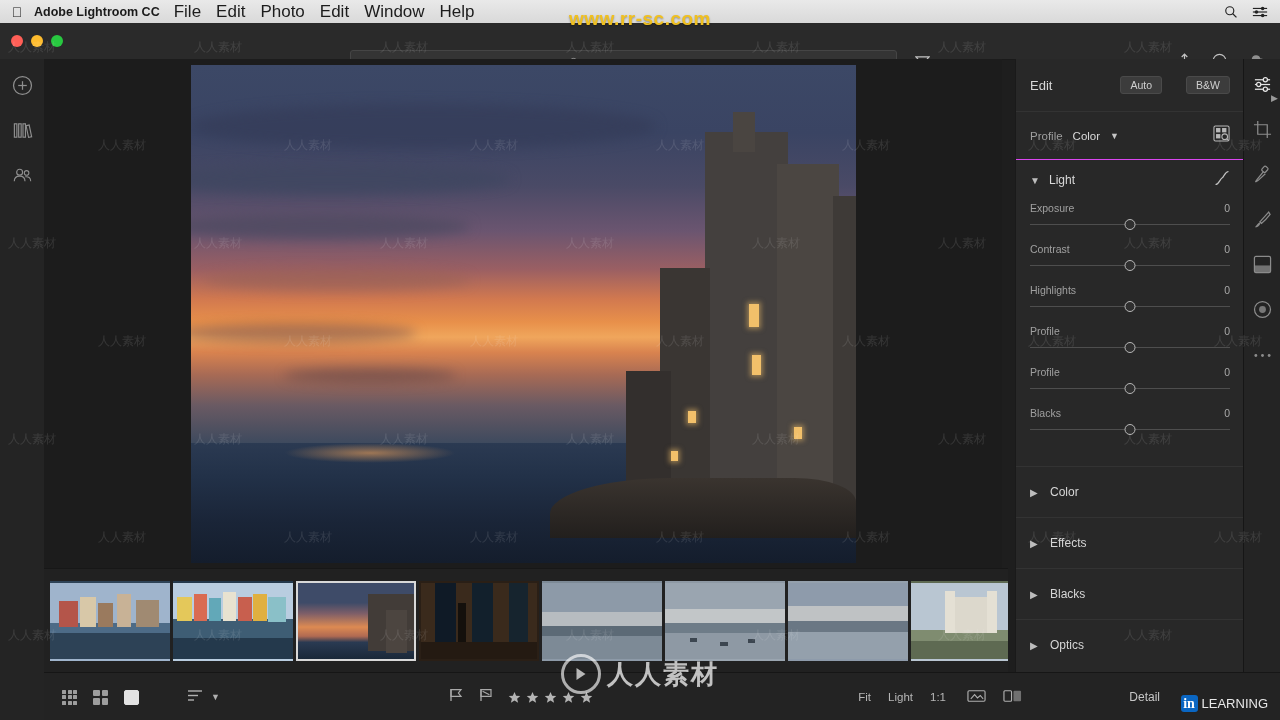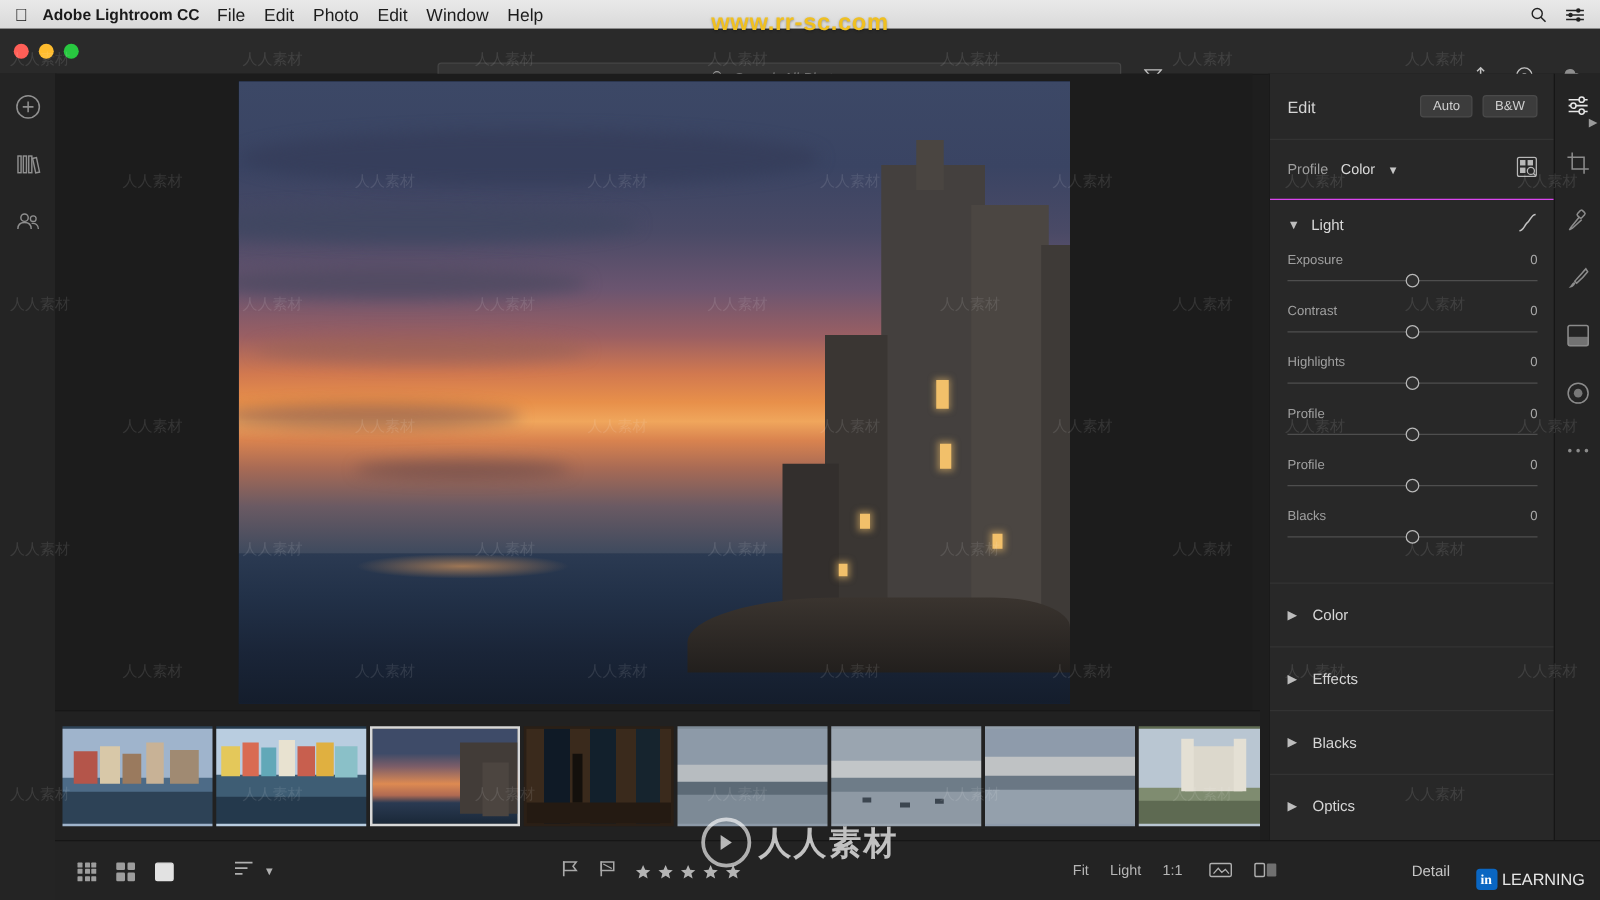--- a/index.html
+++ b/index.html
@@ -42,21 +42,21 @@
     line-height: 1;
     color: #111;
   }
   .menubar .appname {
     font-weight: bold;
     font-size: 12.5px;
     margin-right: 14px;
   }
   .menubar .mitem {
     margin-right: 15px;
-    font-size: 14px;
+    font-size: 17px;
     color: #1c1c1c;
   }
   .menubar .right {
     margin-left: auto;
     display: flex;
     align-items: center;
     gap: 14px;
     padding-right: 12px;
   }
   .menubar .right svg { display: block; }
@@ -136,21 +136,21 @@
     gap: 4px;
     pointer-events: none;
     font-size: 13px;
     color: #e8e8e8;
   }
   .wm-linkedin .in {
     width: 17px; height: 17px;
     background: #0a66c2;
     border-radius: 3px;
     color: #fff;
-    font-size: 11px;
+    font-size: 14px;
     font-weight: bold;
     display: flex;
     align-items: center;
     justify-content: center;
     font-family: "Liberation Serif", serif;
   }
 
   
   .titlebar {
     position: absolute;
@@ -461,21 +461,21 @@
     padding: 0 14px;
     border-bottom: 1px solid #333;
   }
   .ep-title {
     font-size: 13px;
     color: #d6d6d6;
   }
   .ep-head .btns {
     margin-left: auto;
     display: flex;
-    gap: 8px;
+    gap: 24px;
   }
   .pill {
     min-width: 34px;
     height: 18px;
     padding: 0 9px;
     border-radius: 3px;
     background: #3c3c3c;
     border: 1px solid #4a4a4a;
     color: #cfcfcf;
     font-size: 10.5px;

